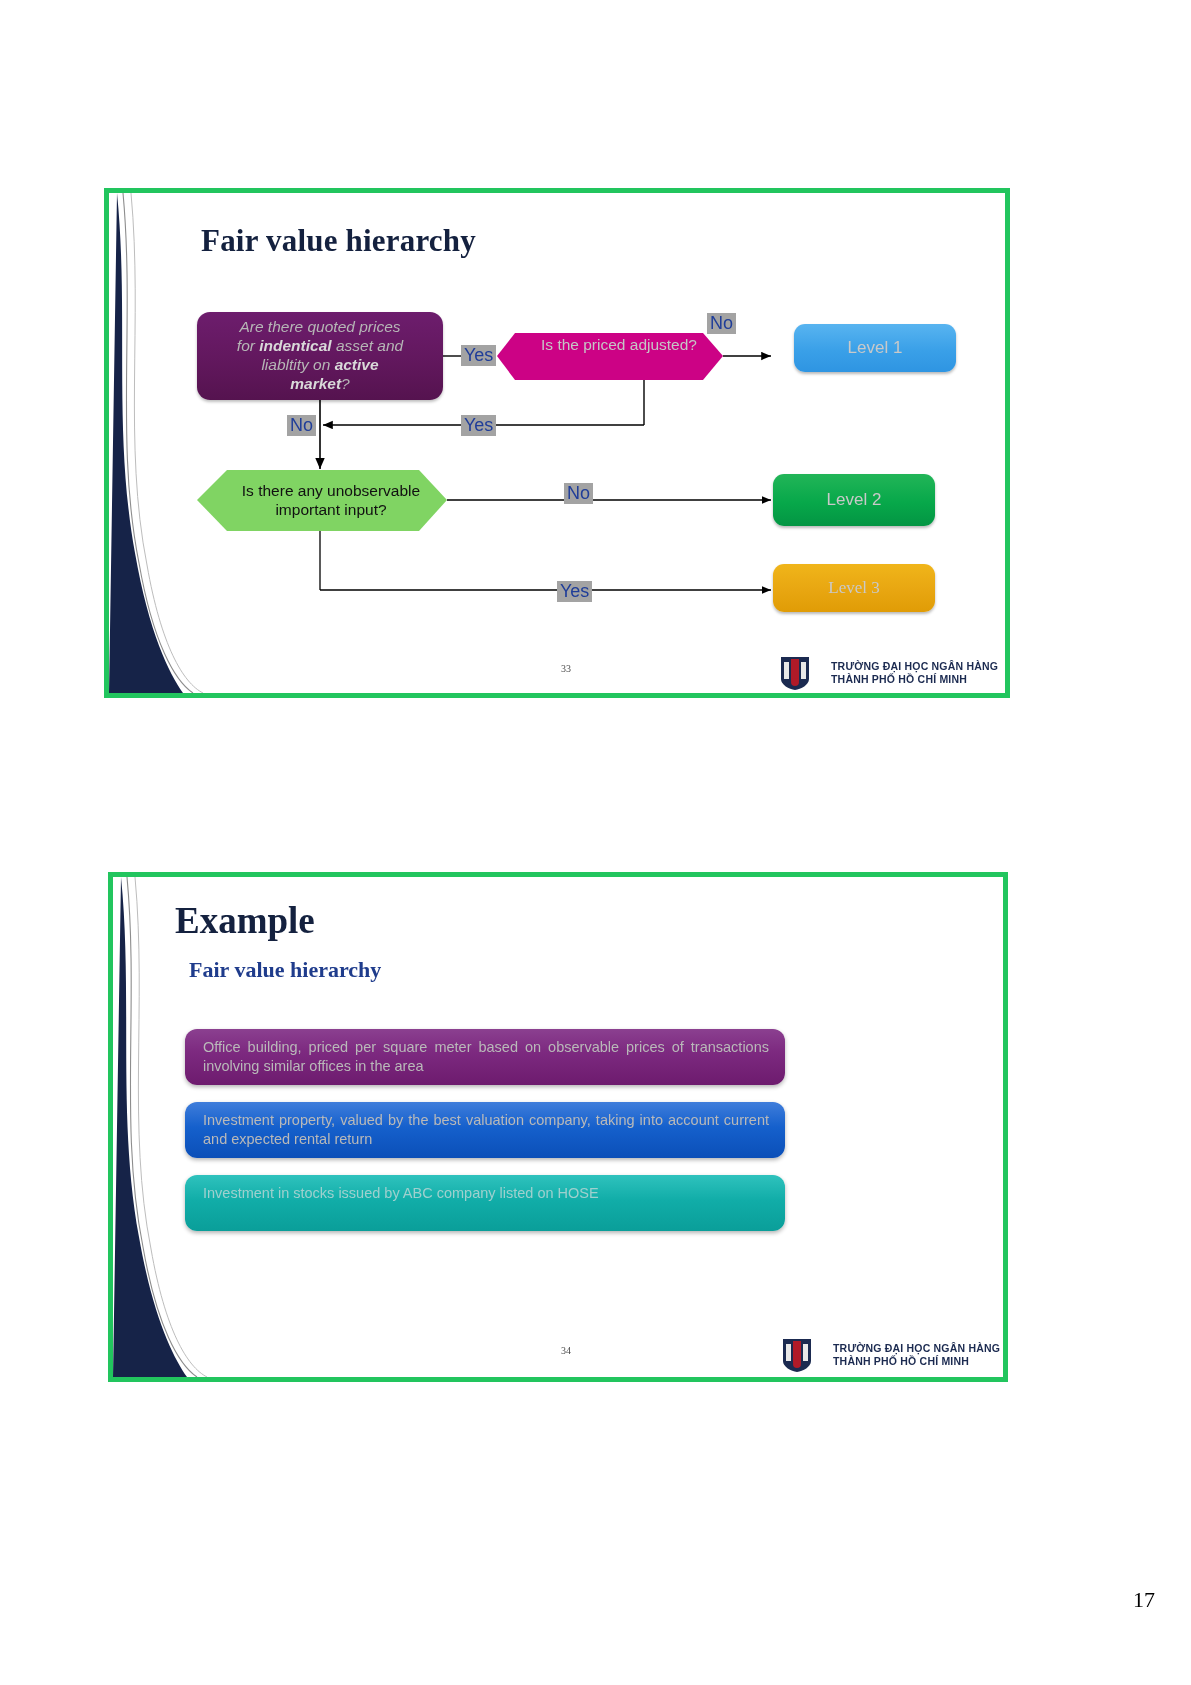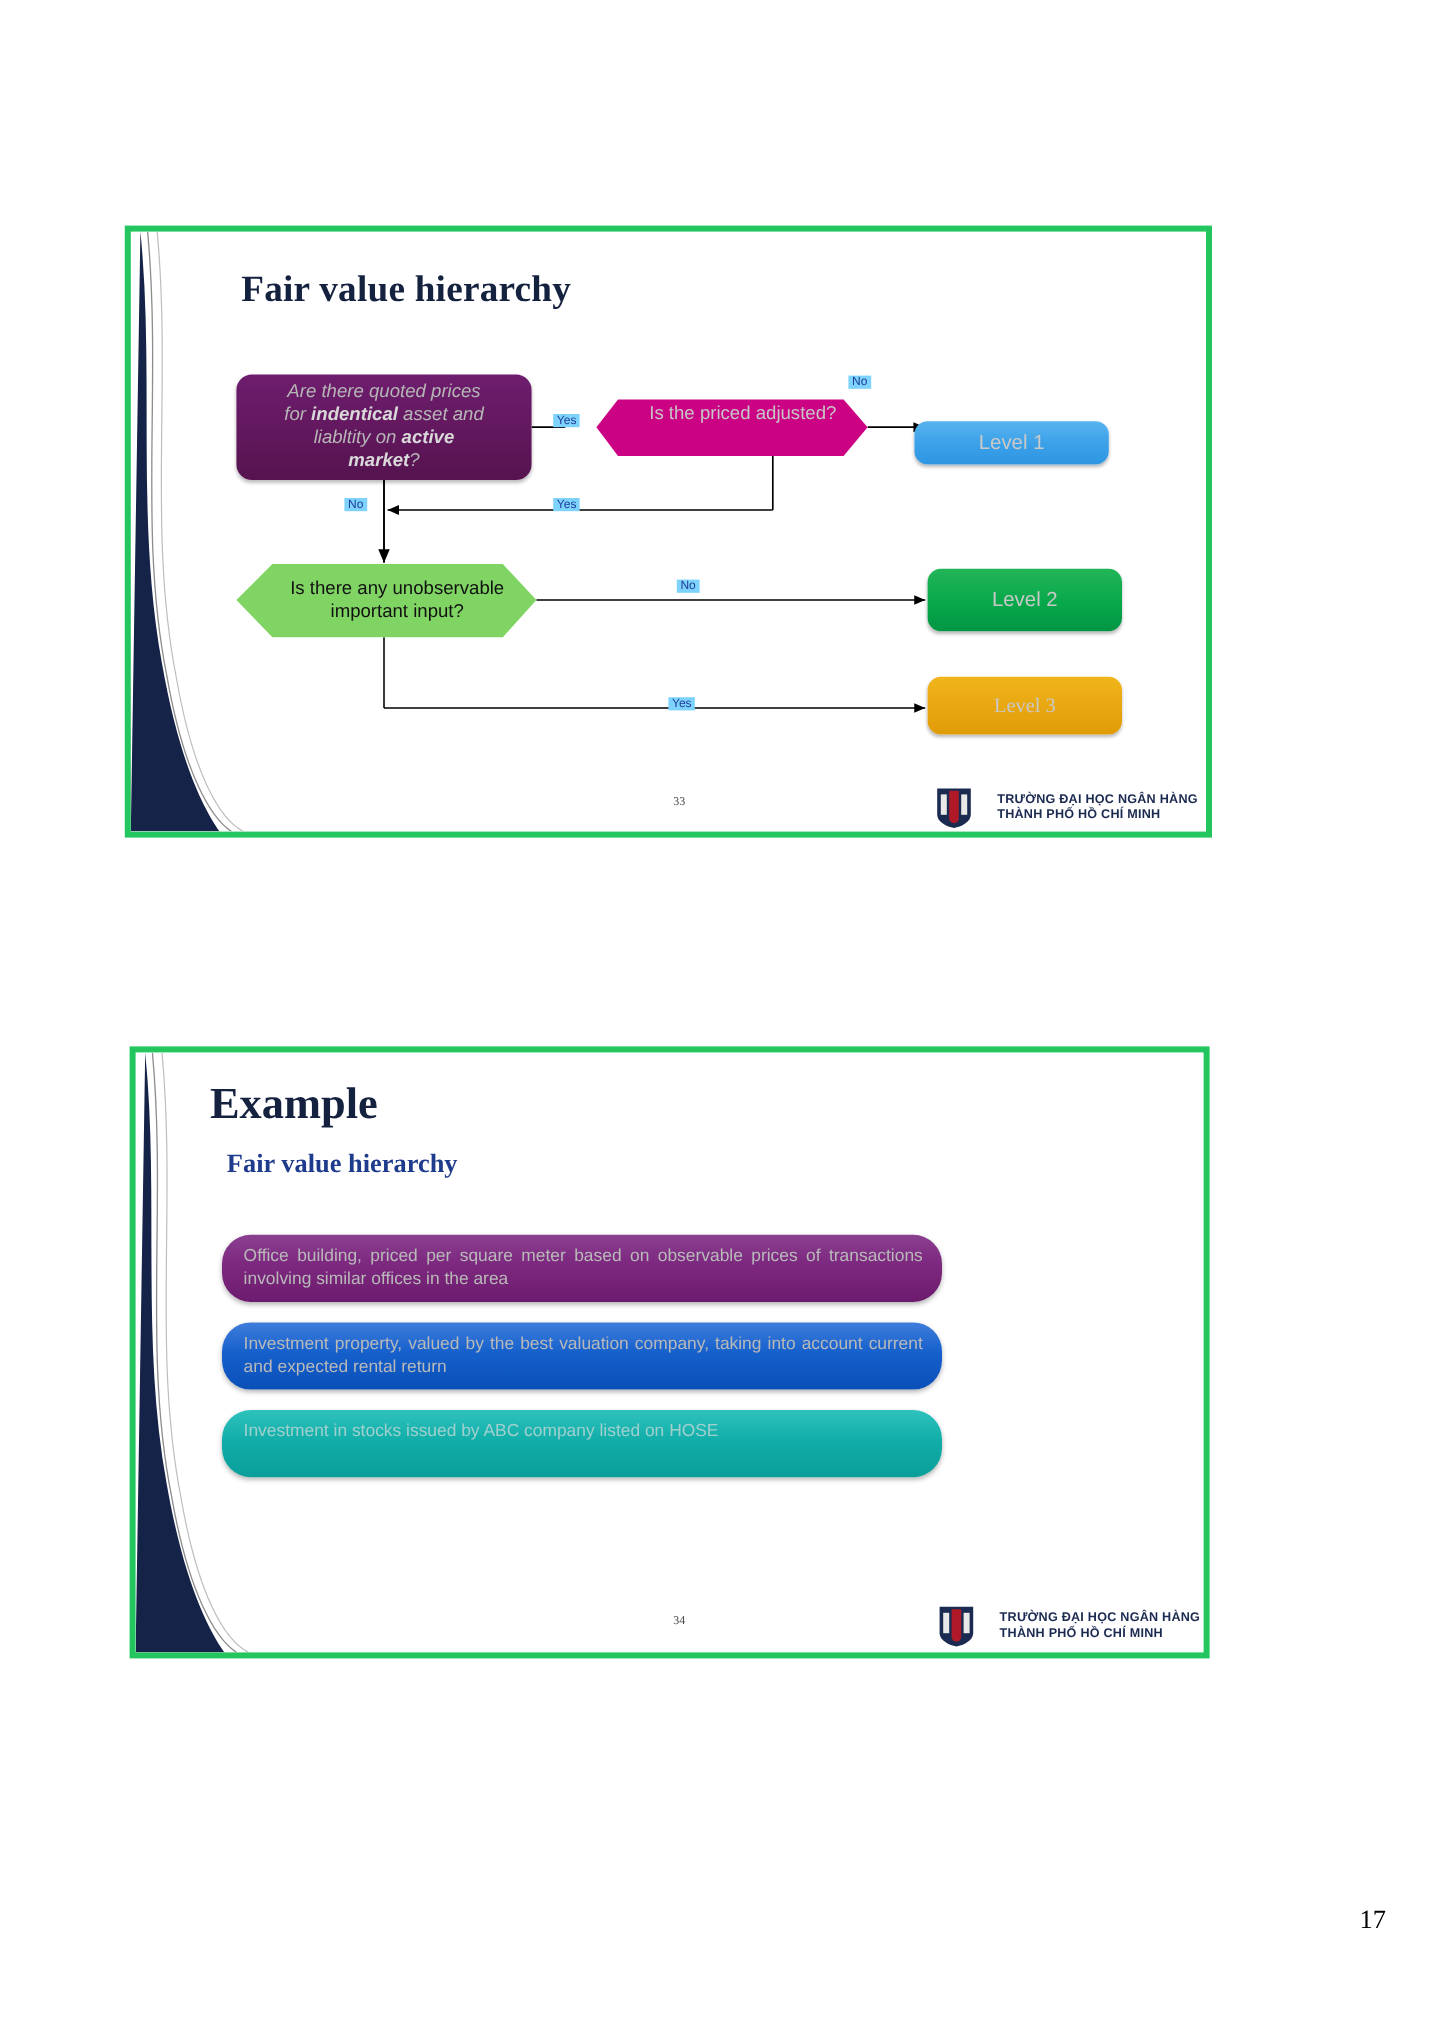--- a/index.html
+++ b/index.html
@@ -97,39 +97,38 @@
     box-sizing: border-box;
     display: flex;
     align-items: center;
     justify-content: center;
     font-size: 17px;
     border-radius: 11px;
     color: #c9c9c9;
     box-shadow: 0 2px 3px rgba(0,0,0,.28);
   }
   .lv1 {
-    left: 653px; top: 131px; width: 162px; height: 36px;
+    left: 685px; top: 131px; width: 162px; height: 48px;
     background: linear-gradient(180deg,#58b4f0 0%, #3aa0e8 55%, #2e95e2 100%);
-    margin-top: 27px;
   }
   .lv2 {
     left: 664px; top: 281px; width: 162px; height: 52px;
     background: linear-gradient(180deg,#22b558 0%, #07a84a 55%, #039543 100%);
   }
   .lv3 {
     left: 664px; top: 371px; width: 162px; height: 48px;
     background: linear-gradient(180deg,#f0b51a 0%, #e8a611 55%, #e09c06 100%);
     font-family: Liberation Serif, serif;
   }
 
   .edge-label {
     position: absolute;
     color: #1f3d99;
-    font-size: 10px;
-    background: #7dd3fc;
+    font-size: 18px;
+    background: #a3a3a3;
     padding: 0 3px;
     white-space: nowrap;
   }
 
   
   .s2-title {
     position: absolute;
     left: 62px; top: 22px;
     font-family: "Liberation Serif", serif;
     font-weight: bold;
@@ -143,21 +142,21 @@
     font-weight: bold;
     font-size: 22px;
     color: #1f3c8c;
   }
 
   .bar {
     position: absolute;
     left: 72px;
     width: 600px;
     box-sizing: border-box;
-    border-radius: 24px;
+    border-radius: 12px;
     padding: 9px 16px 9px 18px;
     font-size: 14.5px;
     line-height: 1.3;
     color: #b9b9b9;
     text-align: justify;
     box-shadow: 0 2px 4px rgba(0,0,0,.3);
   }
   .bar-1 {
     top: 152px; height: 56px;
     background: linear-gradient(180deg,#8b4090 0%, #7d2a80 40%, #6d1b6e 100%);

